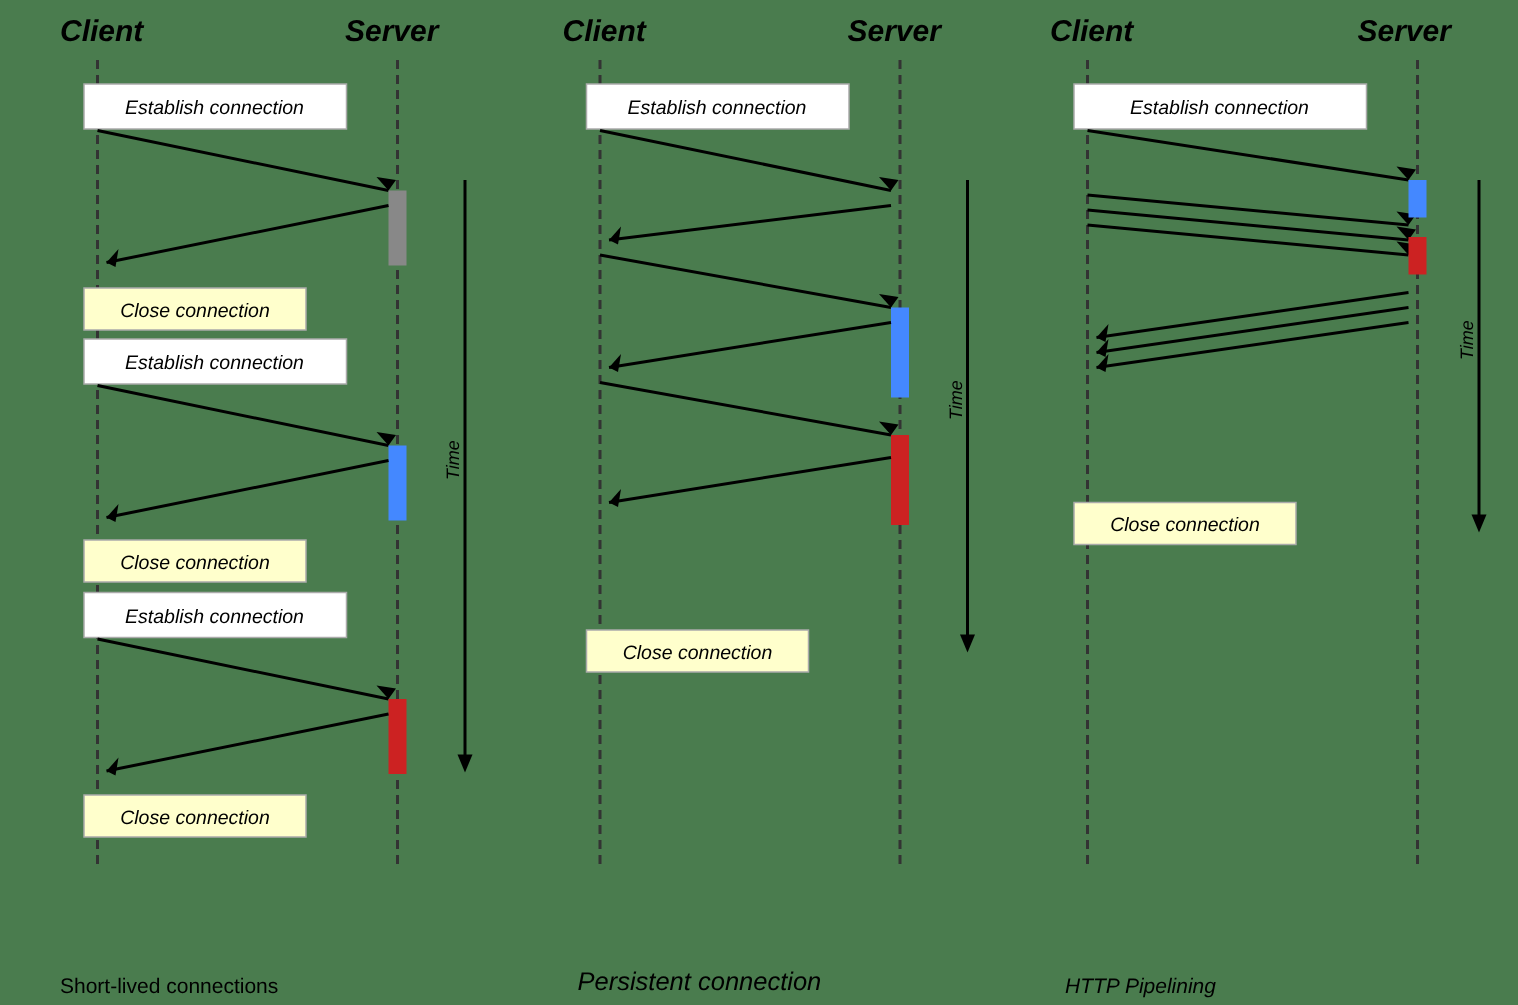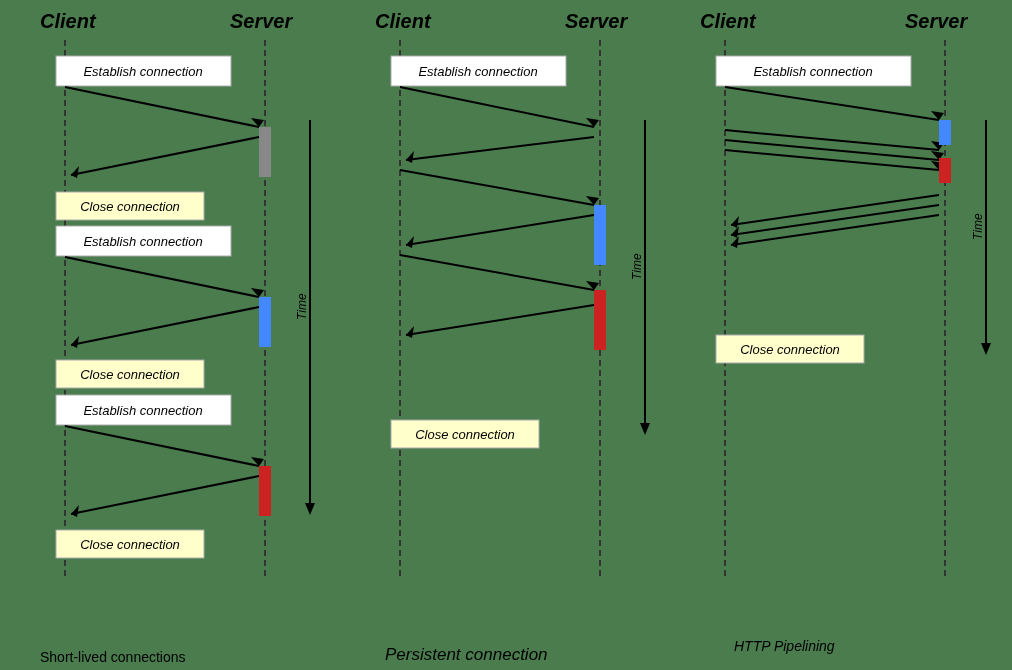--- a/index.html
+++ b/index.html
@@ -168,16 +168,16 @@
       <polygon points="51,205 59,196 57,208" fill="black"></polygon>
 
       <rect x="36" y="295" width="148" height="28" fill="#ffffcc" stroke="#aaa" stroke-width="1"></rect>
       <text x="110" y="314" text-anchor="middle" font-style="italic" font-size="13">Close connection</text>
 
       <line x1="306" y1="80" x2="306" y2="310" stroke="black" stroke-width="2"></line>
       <polygon points="306,315 301,303 311,303" fill="black"></polygon>
       <text x="302" y="200" font-style="italic" font-size="12" transform="rotate(-90,302,200)">Time</text>
     </svg>
 
-    <div style="position:absolute; bottom:16px; left:30px; font-style:italic; font-size:14px;margin-left:24px;">HTTP Pipelining</div>
+    <div style="position:absolute; bottom:5px; left:30px; font-style:italic; font-size:14px;">HTTP Pipelining</div>
   </div>
 
 </div>
 
 </body></html>

